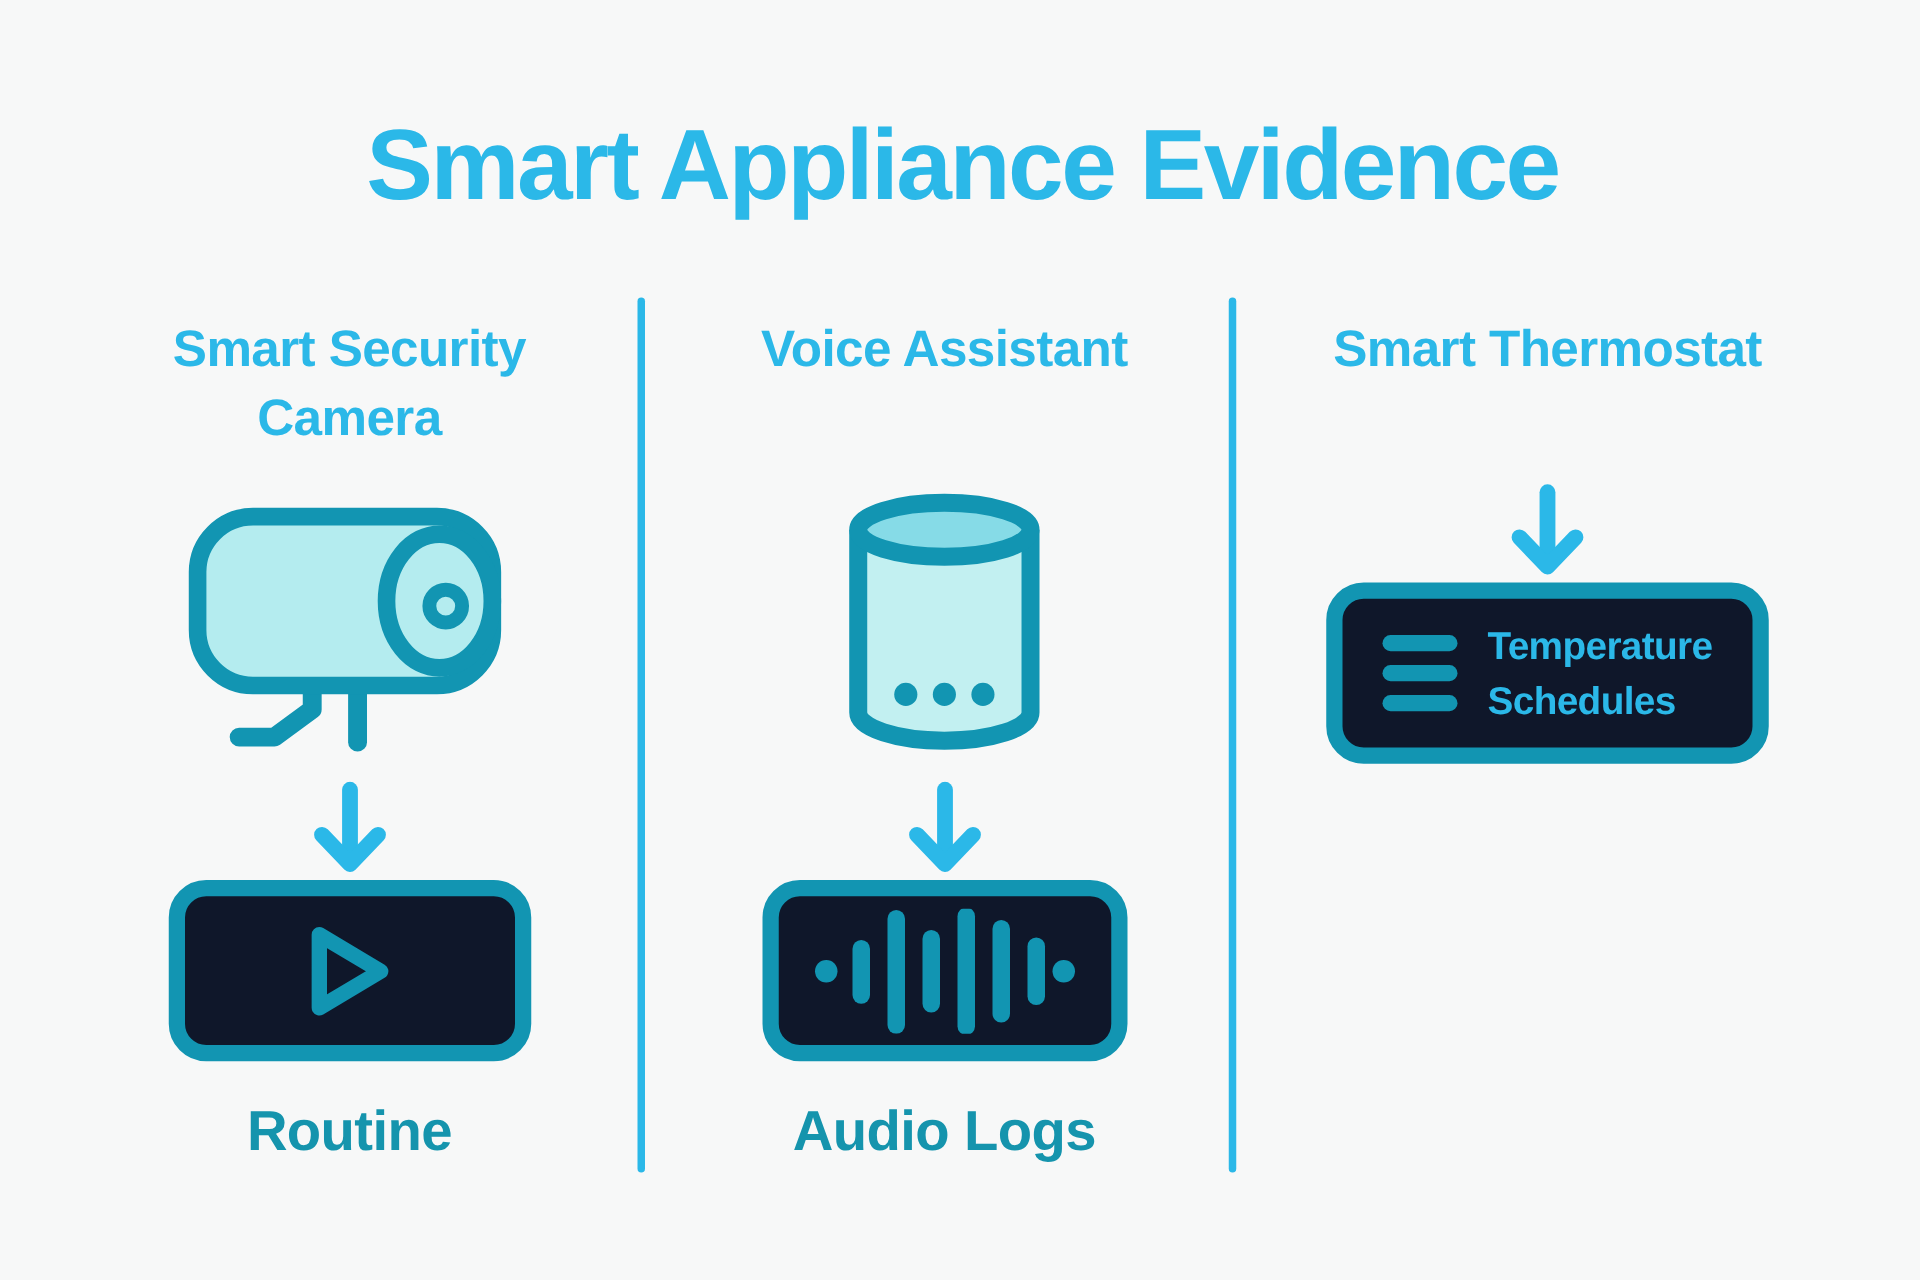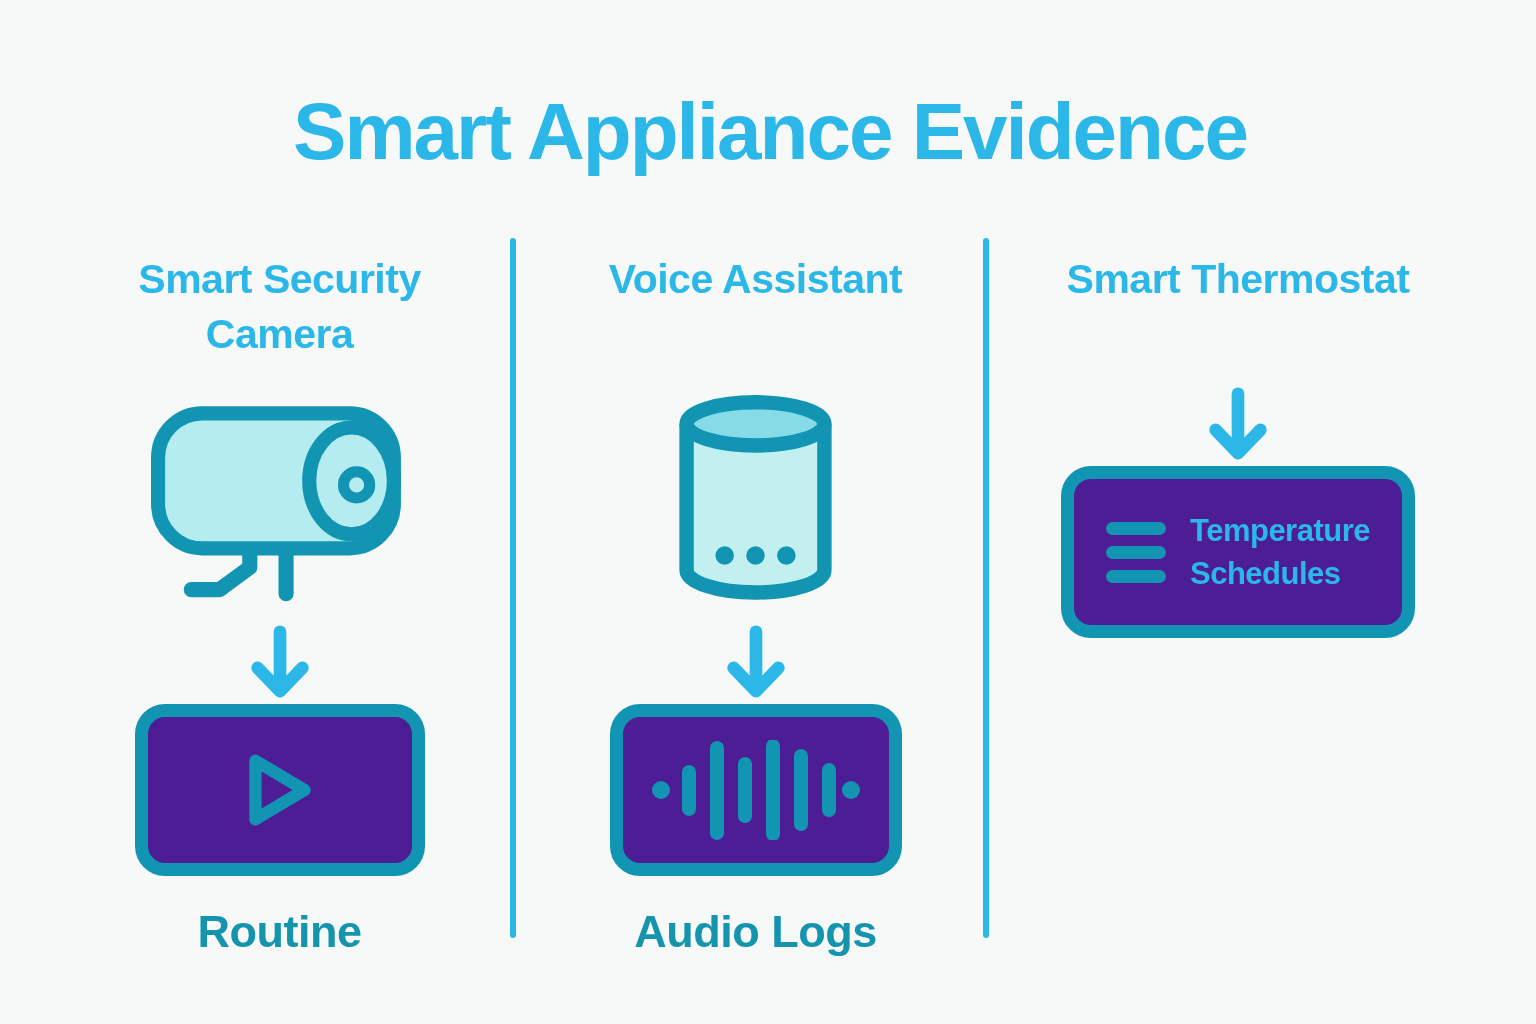--- a/index.html
+++ b/index.html
@@ -47,23 +47,23 @@
   }
   .icon-area {
     height: 238px;
     display: flex; align-items: center; justify-content: center;
   }
   .arrow-area {
     height: 84px;
     display: flex; align-items: center; justify-content: center;
   }
   .outbox {
-    height: 172px; box-sizing: border-box;
+    height: 145px; box-sizing: border-box;
     border: 13px solid #1295b2; border-radius: 30px;
-    background: #4c1d95;
+    background: #0f172a;
     display: flex; align-items: center; justify-content: center;
   }
   .outbox-timeline { width: 290px; }
   .outbox-audio   { width: 292px; }
   .outbox-routine { width: 354px; gap: 24px; }
 
   .list-icon { display: flex; flex-direction: column; gap: 11px; }
   .list-bar { width: 60px; height: 13px; border-radius: 7px; background: #1295b2; }
 
   .routine-text {

